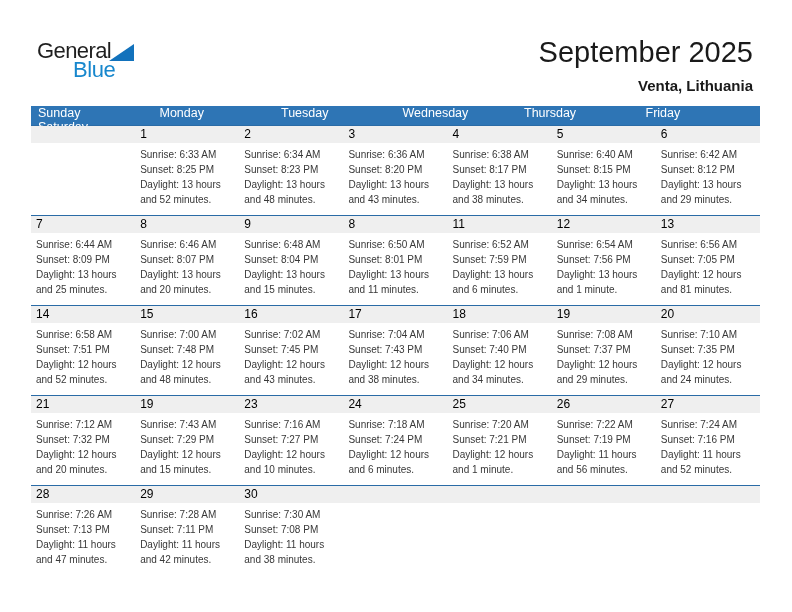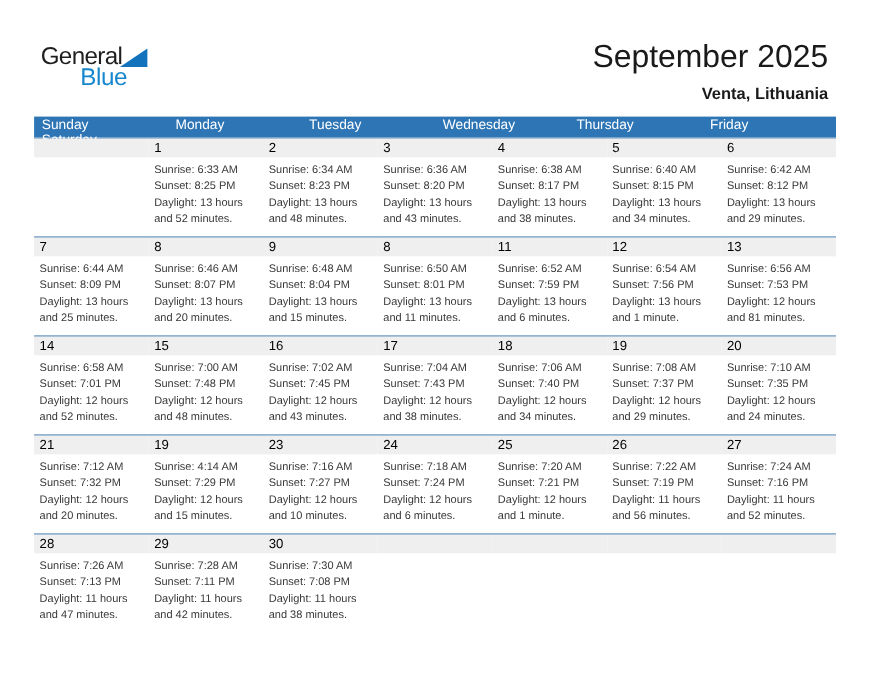--- a/index.html
+++ b/index.html
@@ -199,32 +199,32 @@
               <div>Sunrise: 6:54 AM</div>
               <div>Sunset: 7:56 PM</div>
               <div>Daylight: 13 hours</div>
               <div>and 1 minute.</div>
             </div>
           </div>
           <div>
             <div class="dateband">13</div>
             <div class="day-info">
               <div>Sunrise: 6:56 AM</div>
-              <div>Sunset: 7:53 PM</div>
+              <div>Sunset: 7:05 PM</div>
               <div>Daylight: 12 hours</div>
               <div>and 81 minutes.</div>
             </div>
           </div>
         </div>
         <div class="week">
           <div>
             <div class="dateband">14</div>
             <div class="day-info">
               <div>Sunrise: 6:58 AM</div>
-              <div>Sunset: 7:01 PM</div>
+              <div>Sunset: 7:51 PM</div>
               <div>Daylight: 12 hours</div>
               <div>and 52 minutes.</div>
             </div>
           </div>
           <div>
             <div class="dateband">15</div>
             <div class="day-info">
               <div>Sunrise: 7:00 AM</div>
               <div>Sunset: 7:48 PM</div>
               <div>Daylight: 12 hours</div>
@@ -283,21 +283,21 @@
             <div class="day-info">
               <div>Sunrise: 7:12 AM</div>
               <div>Sunset: 7:32 PM</div>
               <div>Daylight: 12 hours</div>
               <div>and 20 minutes.</div>
             </div>
           </div>
           <div>
             <div class="dateband">19</div>
             <div class="day-info">
-              <div>Sunrise: 4:14 AM</div>
+              <div>Sunrise: 7:43 AM</div>
               <div>Sunset: 7:29 PM</div>
               <div>Daylight: 12 hours</div>
               <div>and 15 minutes.</div>
             </div>
           </div>
           <div>
             <div class="dateband">23</div>
             <div class="day-info">
               <div>Sunrise: 7:16 AM</div>
               <div>Sunset: 7:27 PM</div>

